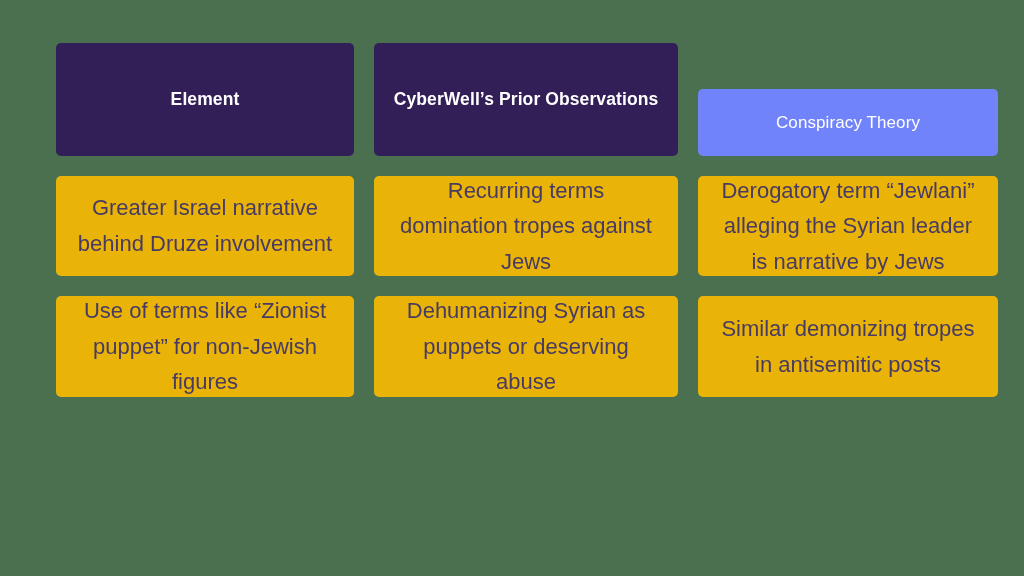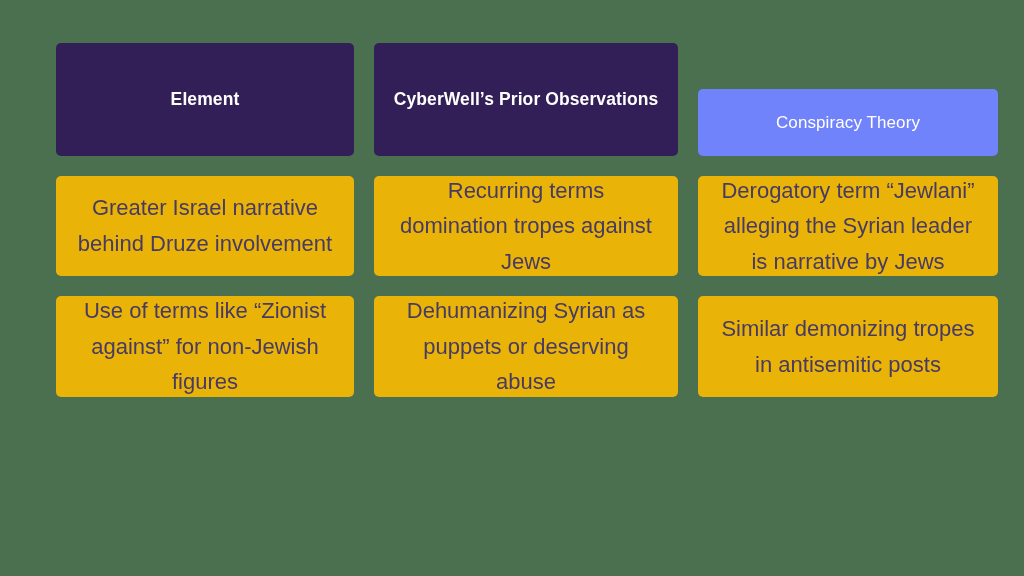--- a/index.html
+++ b/index.html
@@ -90,21 +90,21 @@
     <span class="cell-text">Greater Israel narrative behind Druze involvement</span>
   </div>
   <div class="cell content-cell">
     <span class="cell-text">Recurring terms domination tropes against Jews</span>
   </div>
 
   <div class="cell content-cell">
     <span class="cell-text">Derogatory term “Jewlani” alleging the Syrian leader is narrative by Jews</span>
   </div>
   <div class="cell content-cell">
-    <span class="cell-text">Use of terms like “Zionist against” for non-Jewish figures</span>
+    <span class="cell-text">Use of terms like “Zionist puppet” for non-Jewish figures</span>
   </div>
 
   <div class="cell content-cell">
     <span class="cell-text">Dehumanizing Syrian as puppets or deserving abuse</span>
   </div>
   <div class="cell content-cell">
     <span class="cell-text">Similar demonizing tropes in antisemitic posts</span>
   </div>
 
 </div>

